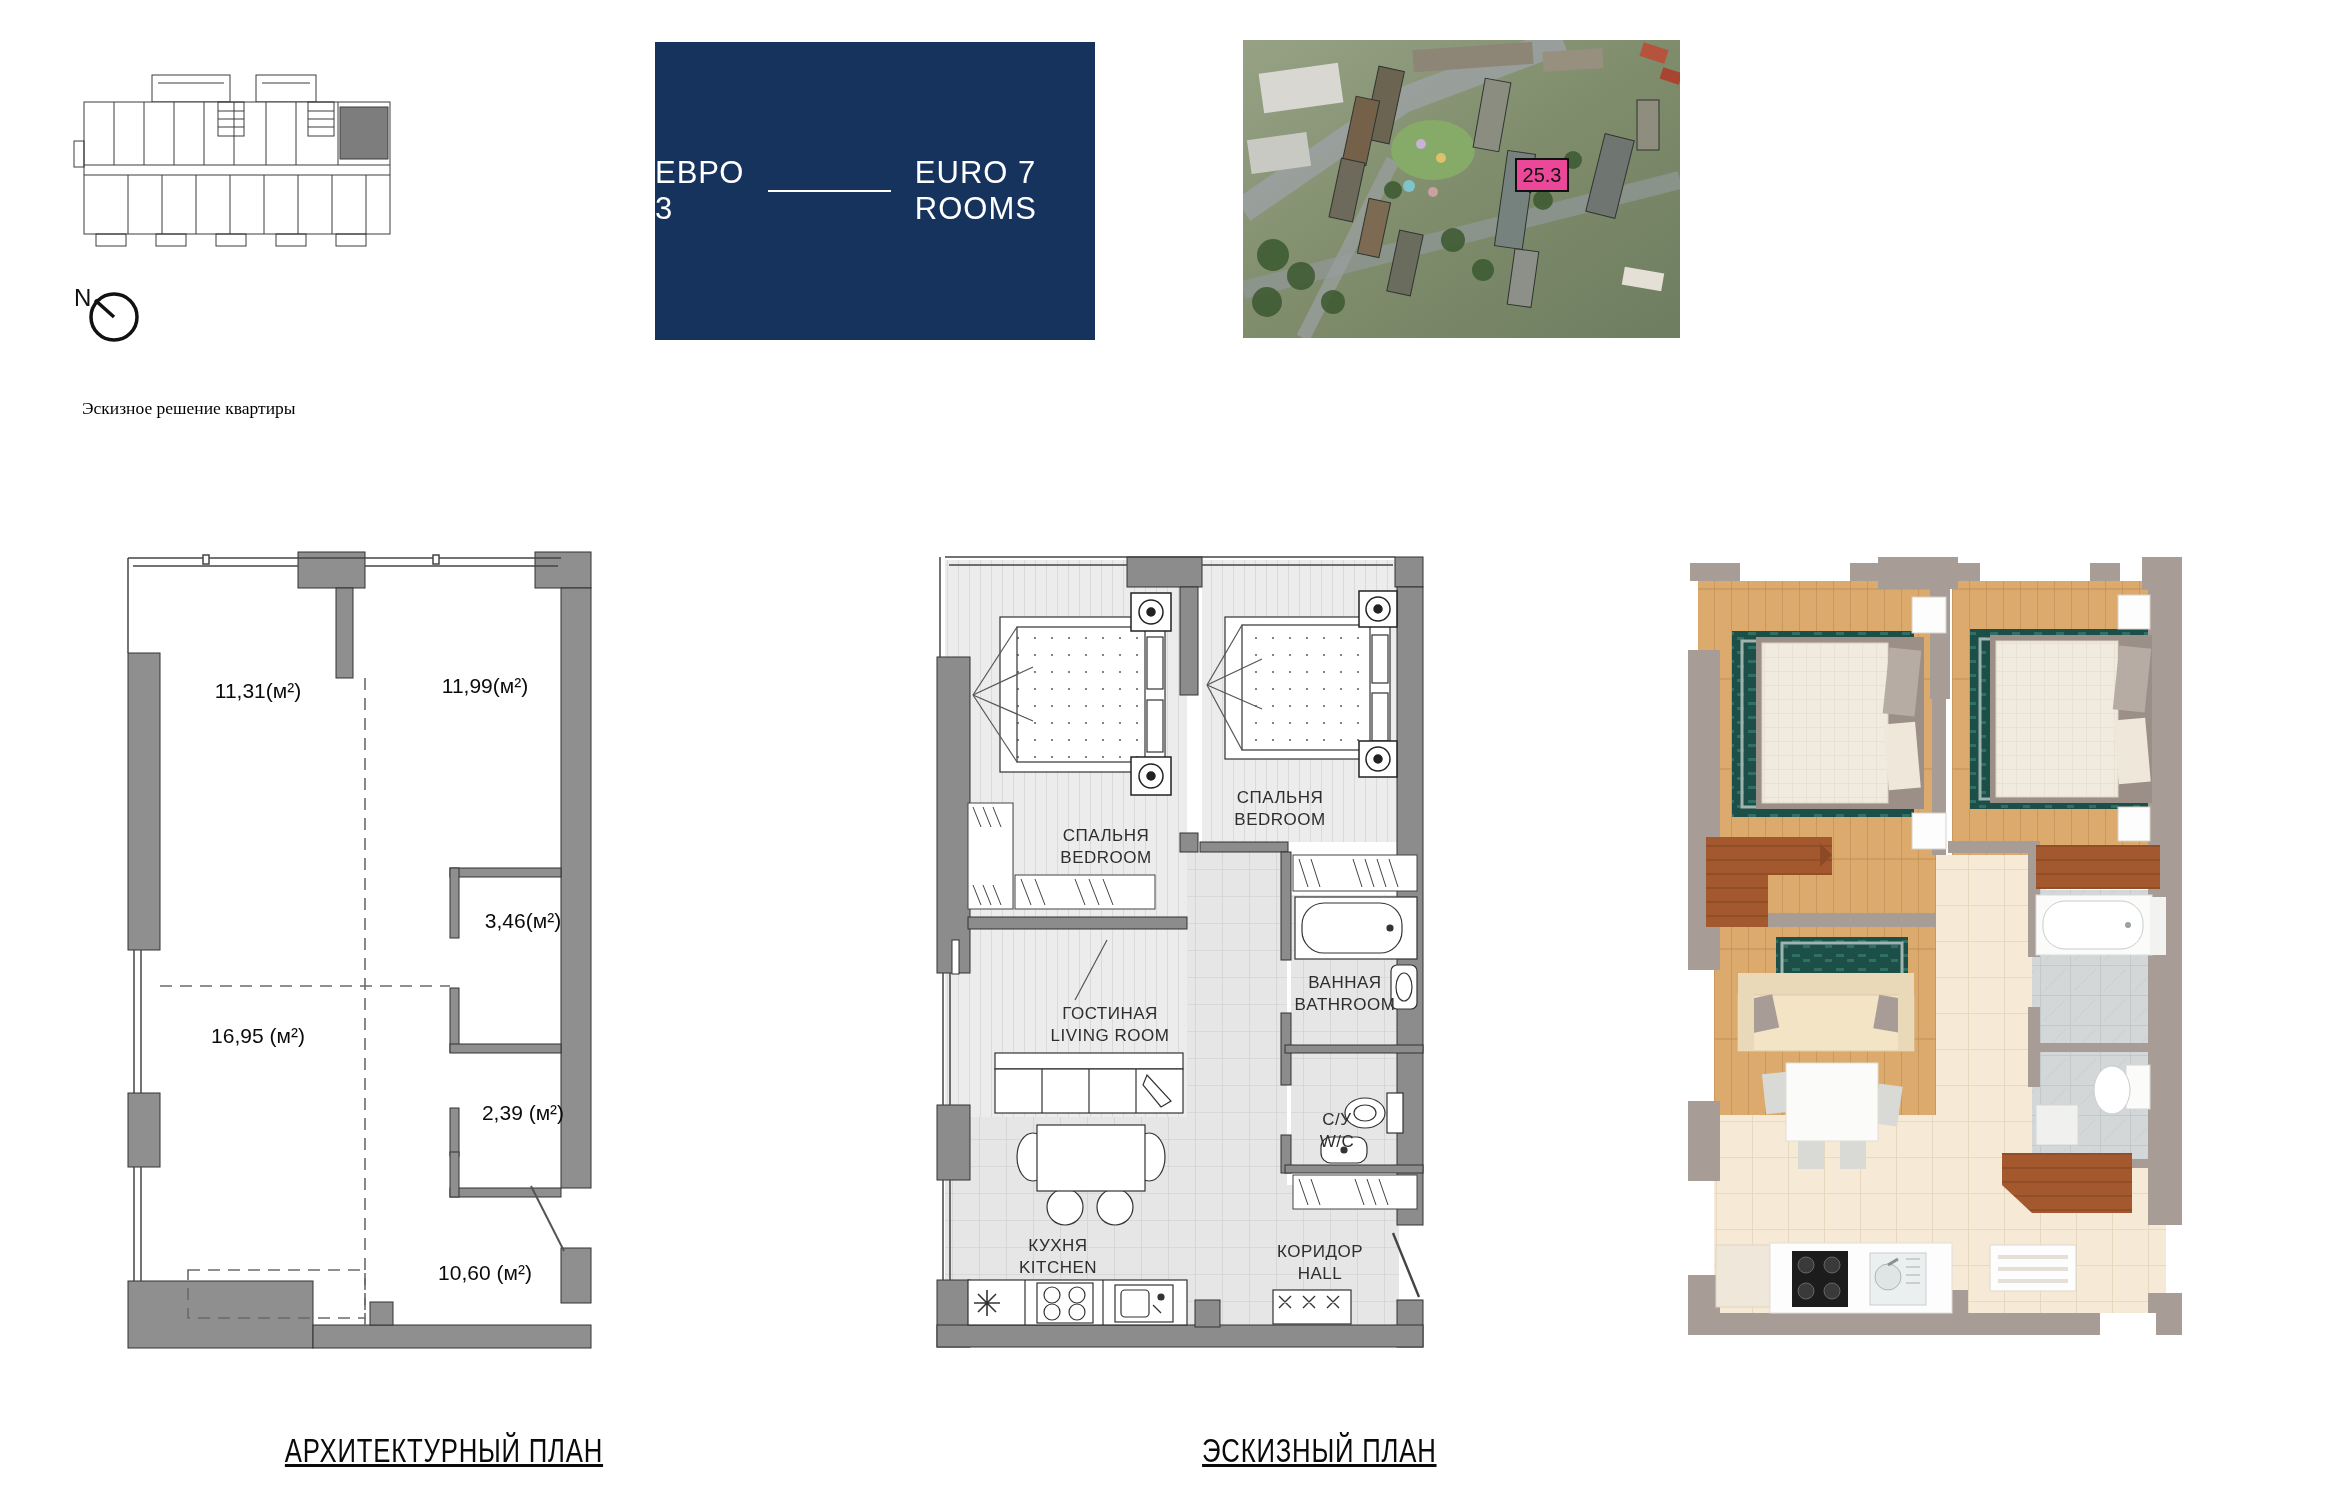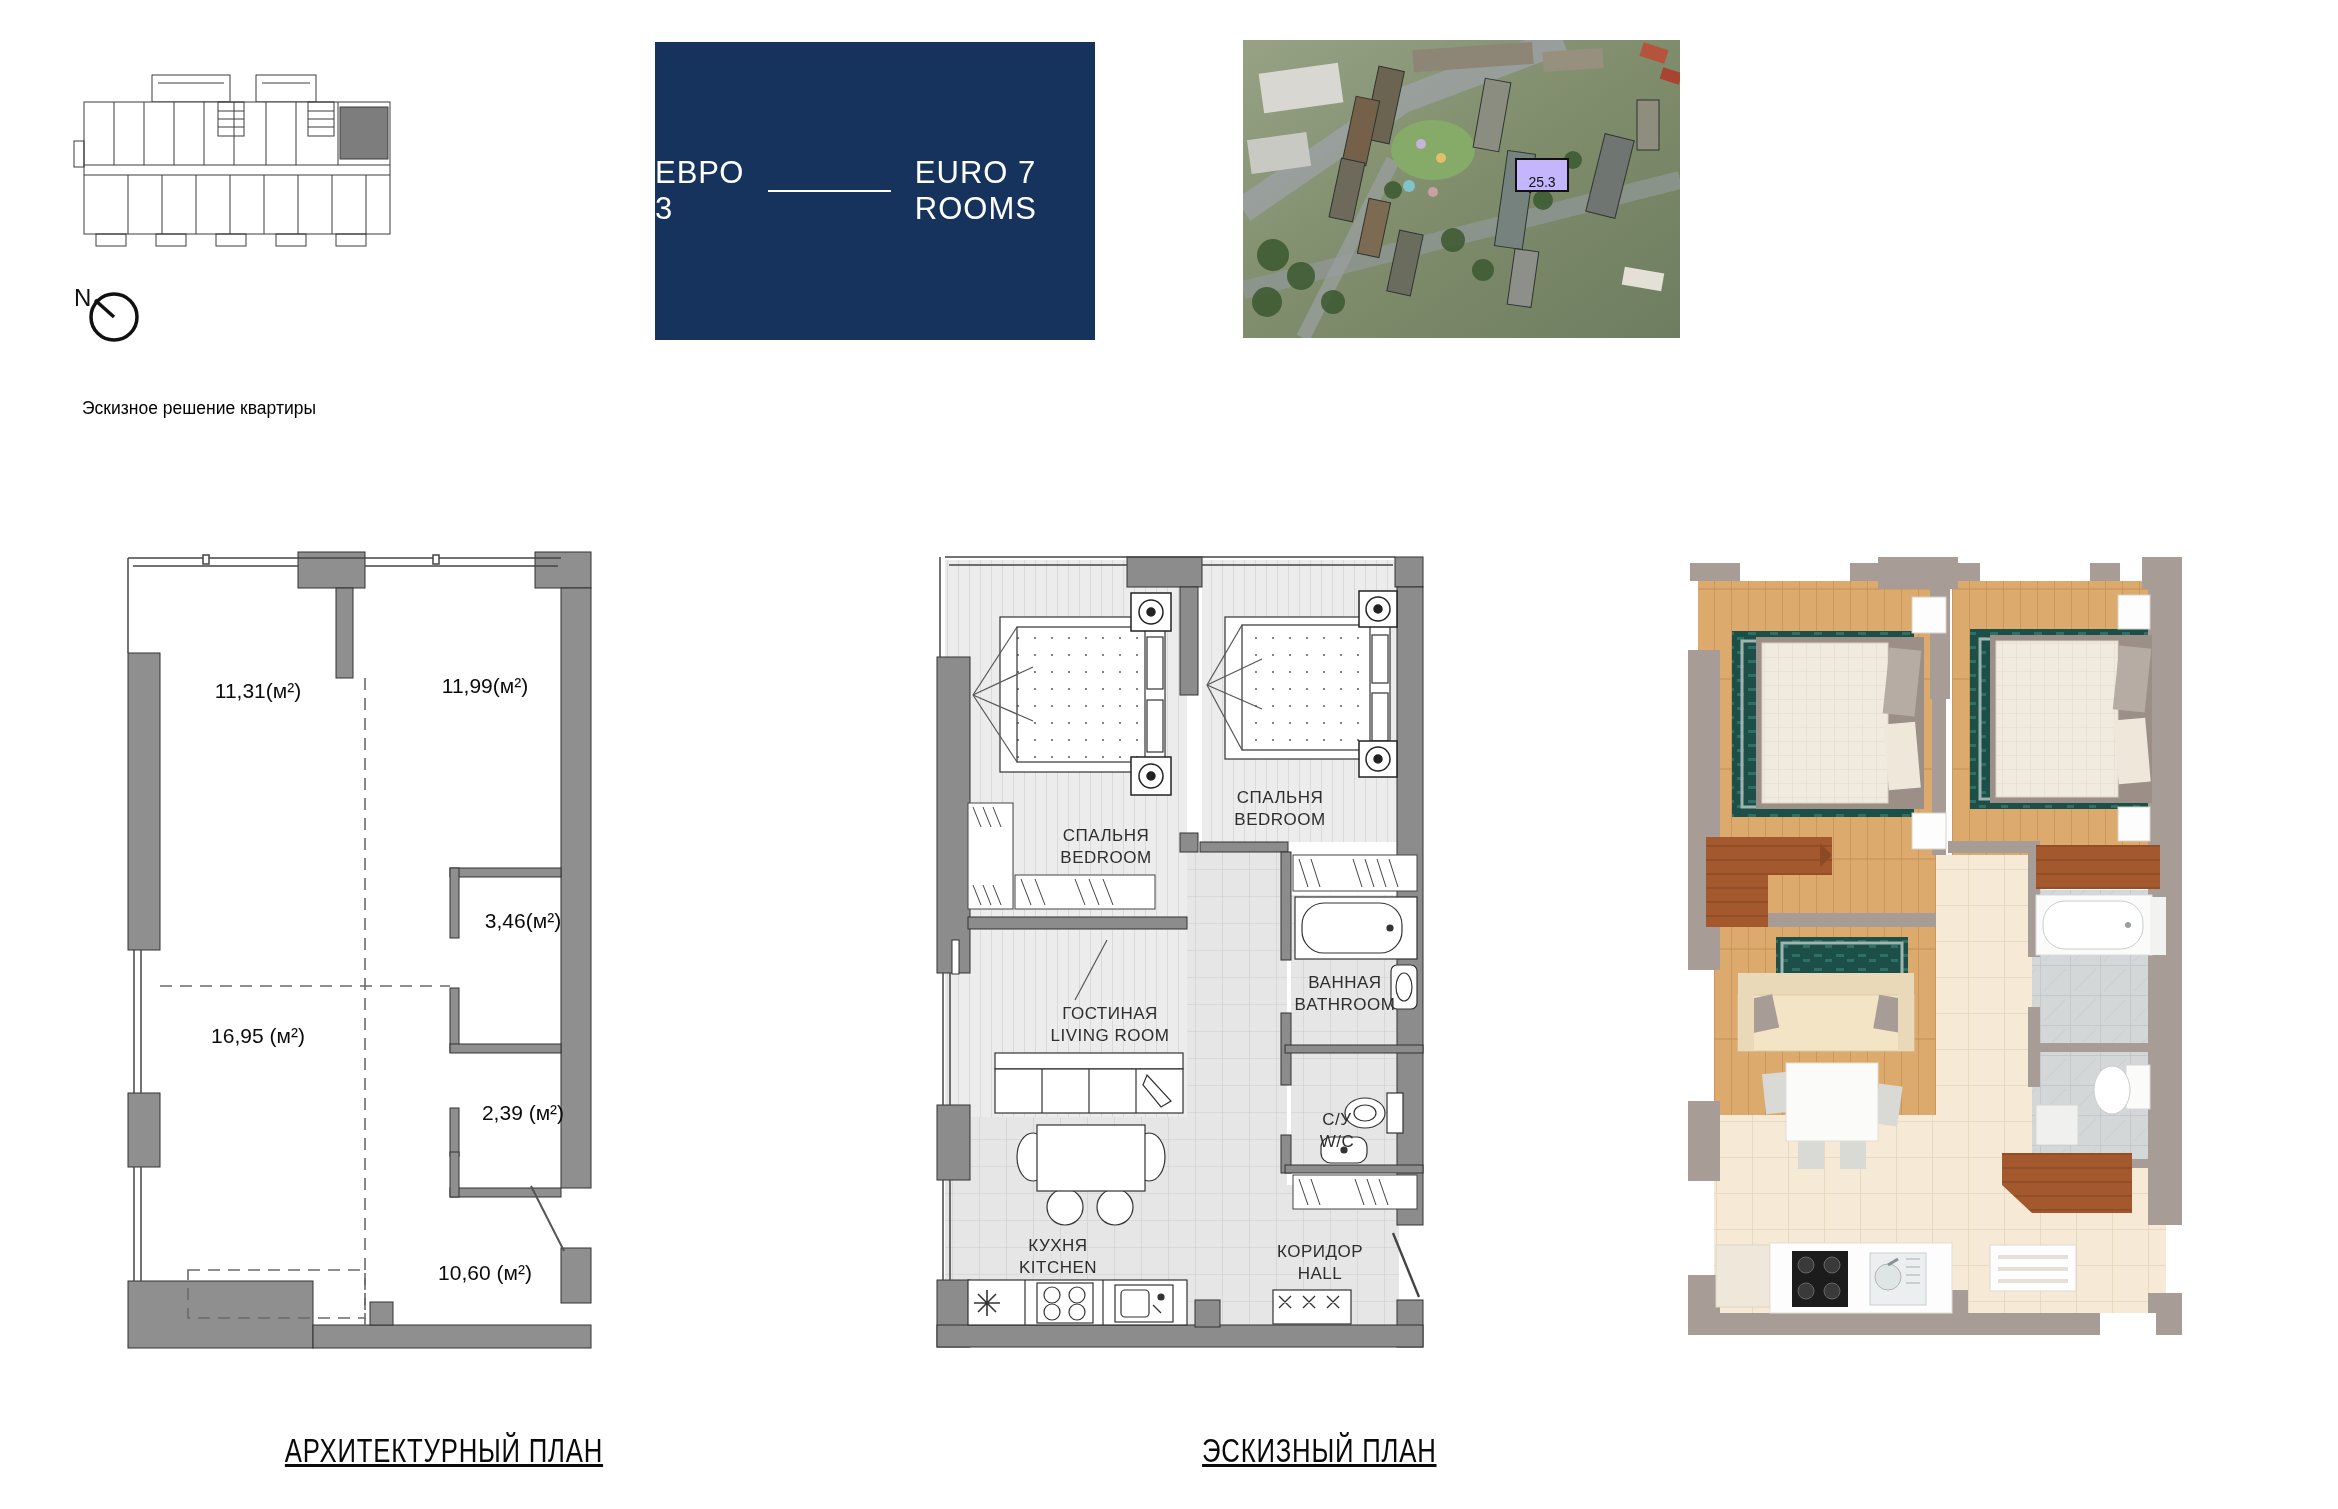--- a/index.html
+++ b/index.html
@@ -7,24 +7,24 @@
         font-family:"Liberation Sans", sans-serif;color:#111;}
   .abs{position:absolute;}
   
   .title-box{left:655px;top:42px;width:440px;height:298px;background:#16335e;
              display:flex;flex-direction:row;align-items:center;justify-content:center;gap:24px;}
   .title-box .t{color:#fff;font-size:31px;letter-spacing:1px;}
   .title-box .rule{width:172px;height:2px;background:#fff;}
   .aerial{left:1243px;top:40px;width:437px;height:298px;}
   .brand{left:1865px;top:48px;width:440px;height:272px;display:flex;flex-direction:column;align-items:center;}
   .brand-name{color:#1e3a68;font-size:40px;font-weight:700;letter-spacing:5px;margin-top:6px;white-space:nowrap;}
-  .badge{position:absolute;left:272px;top:118px;width:50px;height:30px;background:#c4b5fd;border:2px solid #111;
-         display:flex;align-items:flex-end;justify-content:center;font-size:14px;color:#111;}
+  .badge{position:absolute;left:272px;top:118px;width:50px;height:30px;background:#ec4899;border:2px solid #111;
+         display:flex;align-items:center;justify-content:center;font-size:20px;color:#111;}
   
-  .note{left:82px;top:396px;width:2240px;font-size:17.5px;line-height:24px;color:#000;}
+  .note{left:82px;top:396px;width:2240px;font-size:17.5px;line-height:24px;color:#000;font-family:Liberation Serif, serif;}
   .note div{white-space:nowrap;}
   
   .cap{top:1430px;height:42px;display:flex;align-items:center;justify-content:flex-end;
        font-size:33px;color:#0a0a0a;text-decoration:underline;}
   .cap span{display:inline-block;transform:scaleX(0.78);white-space:nowrap;letter-spacing:1px;}
   svg text{font-family:"Liberation Sans", sans-serif;}
 </style>
 </head>
 <body>
 

